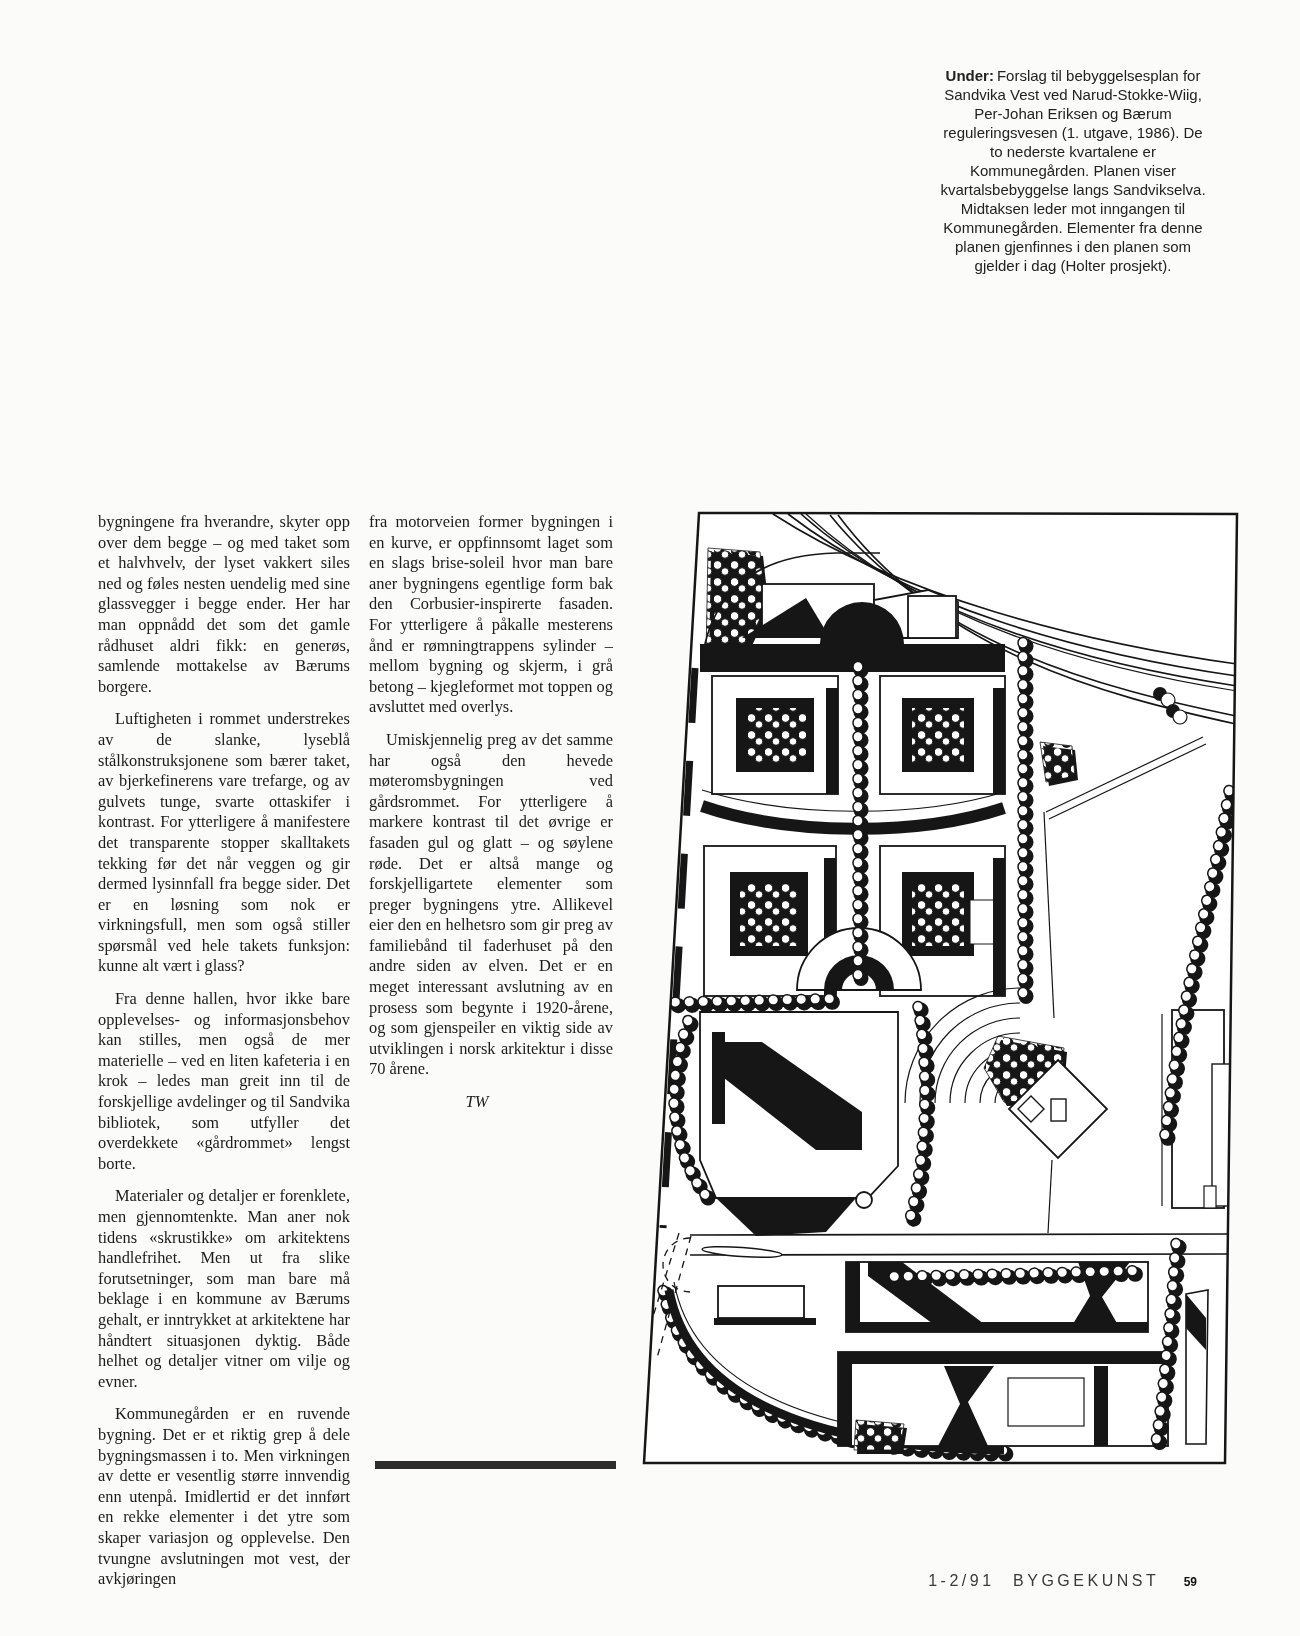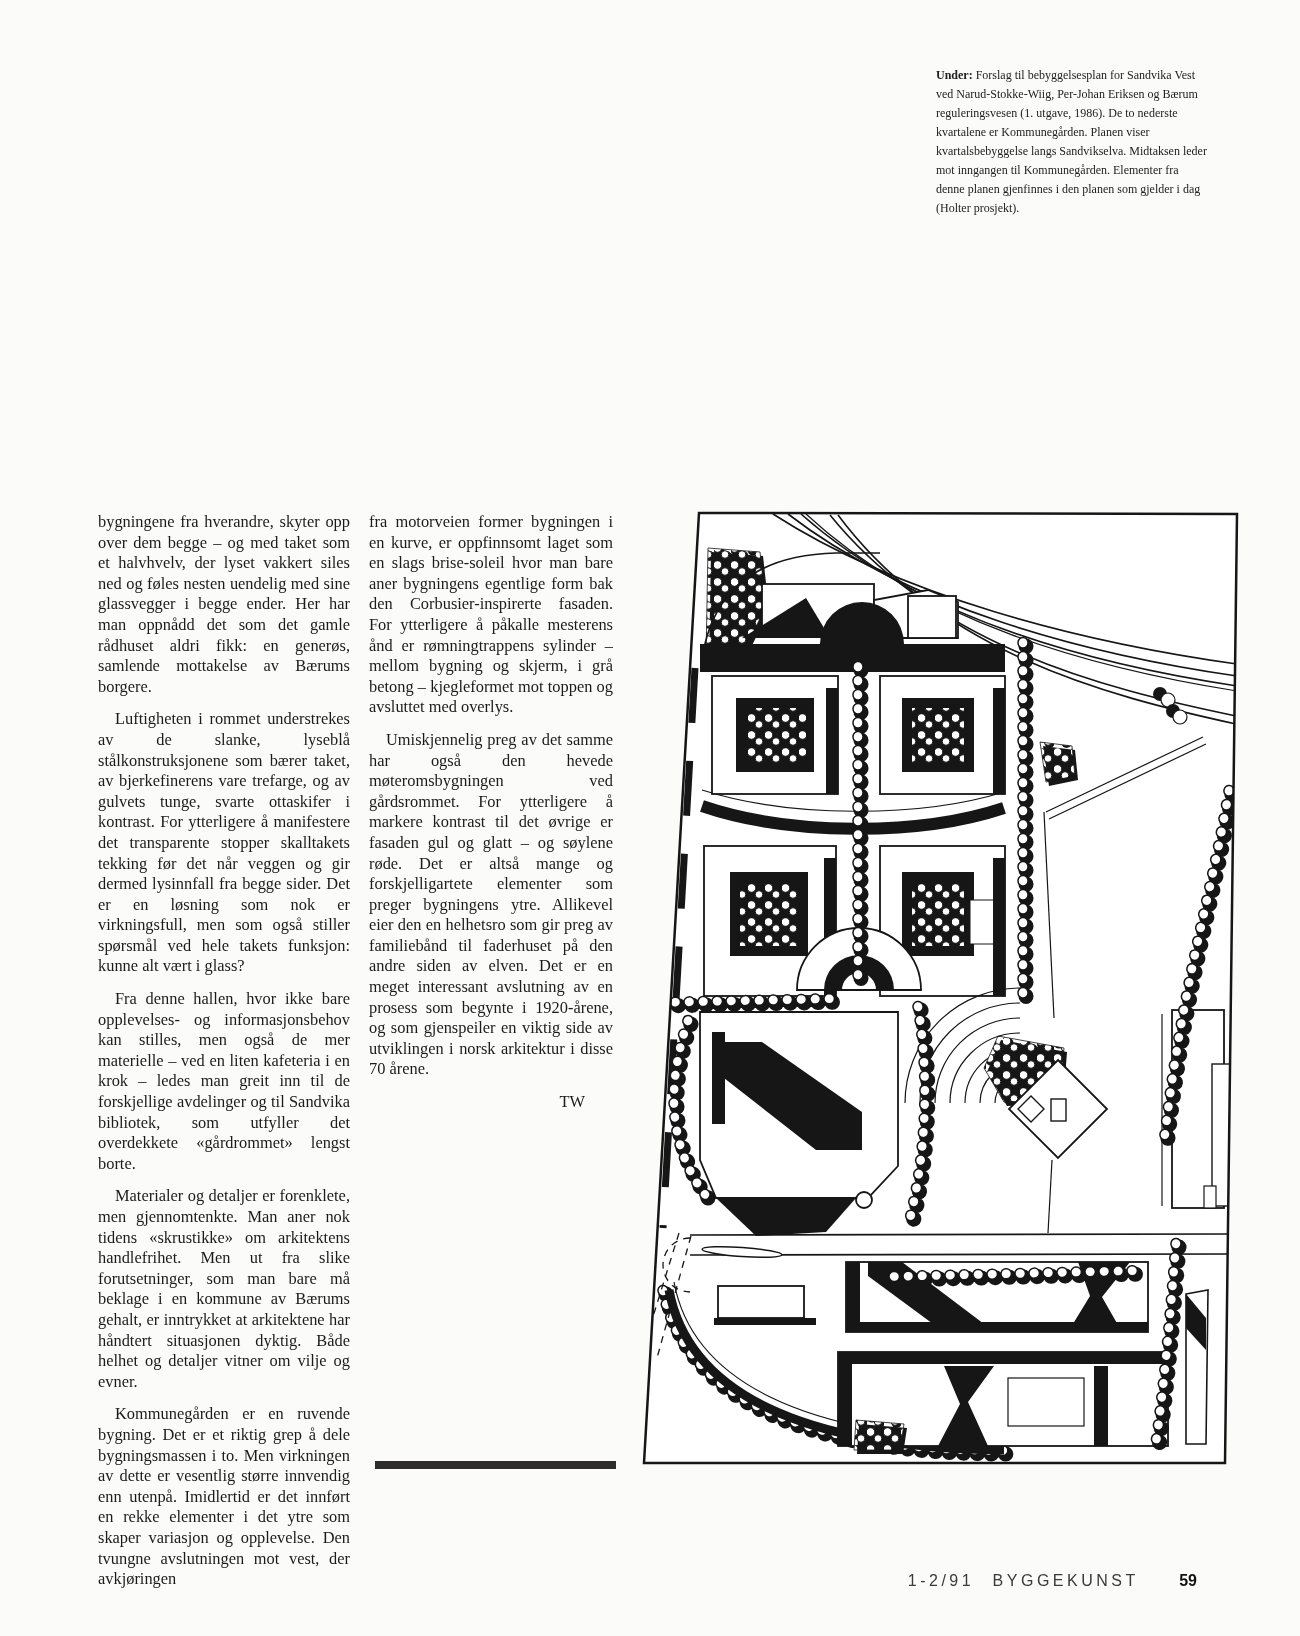--- a/index.html
+++ b/index.html
@@ -5,38 +5,38 @@
   html,body{margin:0;padding:0;}
   body{
     width:1300px;height:1636px;position:relative;
     background:#fbfbf9;color:#1b1b1b;
     font-family:"Liberation Serif", serif;
     overflow:hidden;
   }
   
   .caption{
     position:absolute;left:936px;top:66px;width:274px;
-    font-family:Liberation Serif, serif;
-    font-size:12px;line-height:19px;color:#222;
+    font-family:Liberation Sans, sans-serif;
+    font-size:15px;line-height:19px;color:#222;text-align:center;
   }
   .cap-label{font-weight:bold;margin-right:3px;}
   
   .col{position:absolute;top:500px;font-size:16.4px;line-height:20.6px;text-align:justify;}
   .col p{margin:12px;}
   .col p + p{text-indent:17px;}
   .col1{left:86px;width:276px;}
   .col2{left:357px;width:268px;}
-  .sig{text-align:right;padding-right:28px;margin-top:6px !important;text-indent:0 !important;}
+  .sig{font-style:italic;text-align:center;padding-right:28px;margin-top:6px !important;text-indent:0 !important;}
   
   .end-rule{position:absolute;left:375px;top:1461px;width:241px;height:8px;background:#2f2d2b;}
   
   .footer{position:absolute;top:1572px;right:103px;font-family:"Liberation Sans", sans-serif;color:#3a3a3a;white-space:nowrap;}
   .footer .meta{font-size:16px;letter-spacing:3.5px;}
   .footer .meta + .meta{margin-left:14px;}
-  .footer .pagenum{font-size:16px;font-weight:bold;color:#111;letter-spacing:0;margin-left:36px;}
+  .footer .pagenum{font-size:12px;font-weight:bold;color:#111;letter-spacing:0;margin-left:20px;}
   
   .plan{position:absolute;left:0;top:0;pointer-events:none;}
   .ln{fill:none;stroke:#161616;stroke-width:1.6;}
   .thin{fill:none;stroke:#161616;stroke-width:1.2;}
   .bld{fill:#fff;stroke:#161616;stroke-width:1.8;}
   .blk{fill:#161616;stroke:none;}
   .dash{fill:none;stroke:#161616;stroke-width:1.3;stroke-dasharray:7 6;}
   .trB{fill:none;stroke:#161616;stroke-width:15;stroke-dasharray:.5 13.5;stroke-linecap:round;}
   .trO{fill:none;stroke:#161616;stroke-width:11.5;stroke-dasharray:.5 13.5;stroke-linecap:round;}
   .trF{fill:none;stroke:#ffffff;stroke-width:8.5;stroke-dasharray:.5 13.5;stroke-linecap:round;}

